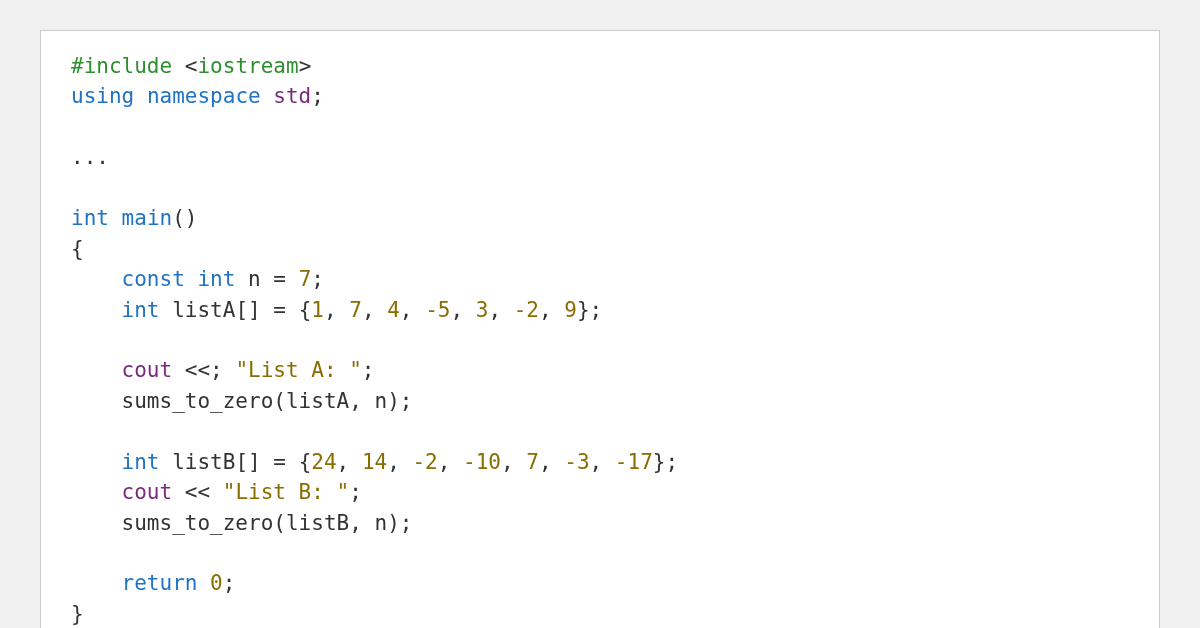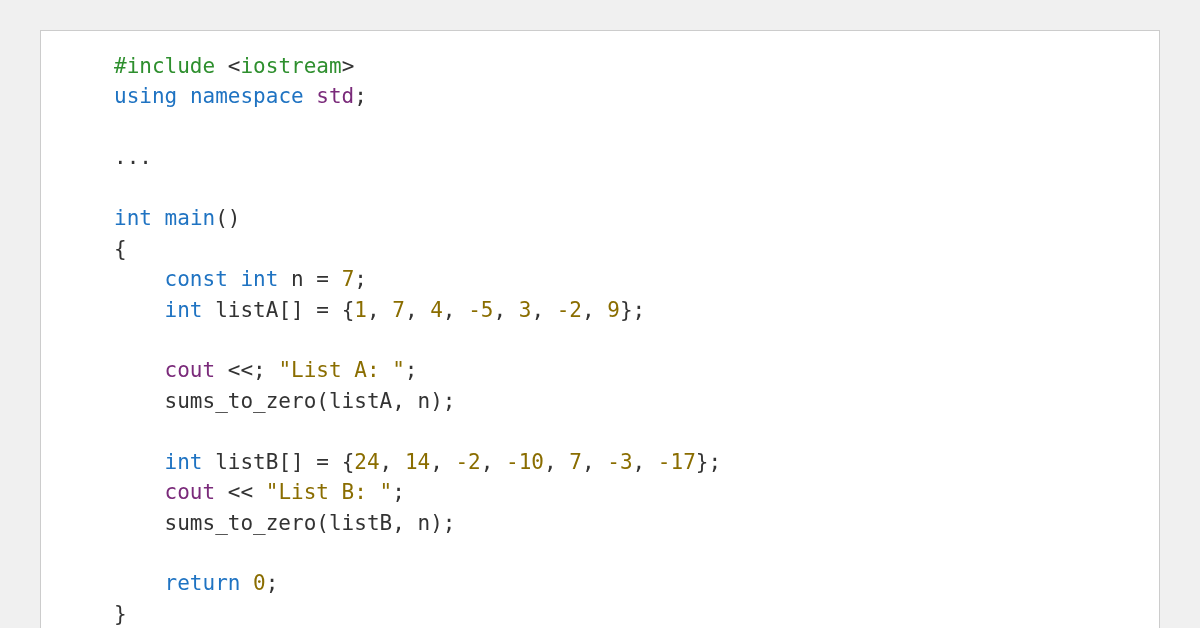--- a/index.html
+++ b/index.html
@@ -14,21 +14,20 @@
     }
     .code-block {
       background: #fff;
       border: 1px solid #ccc;
       padding: 20px 30px;
     }
     pre {
       white-space: pre;
       line-height: 1.45;
       color: #333;
-      margin-left: 43px;
     }
     .kw-directive { color: #2e8f2e; }
     .kw-blue { color: #1f73c2; }
     .kw-green { color: #2e8f2e; }
     .kw-purple { color: #7a2a7a; }
     .fn { color: #1f73c2; }
     .num { color: #8a6d00; }
     .str { color: #8a6d00; }
     .punct { color: #333; }
   </style>

